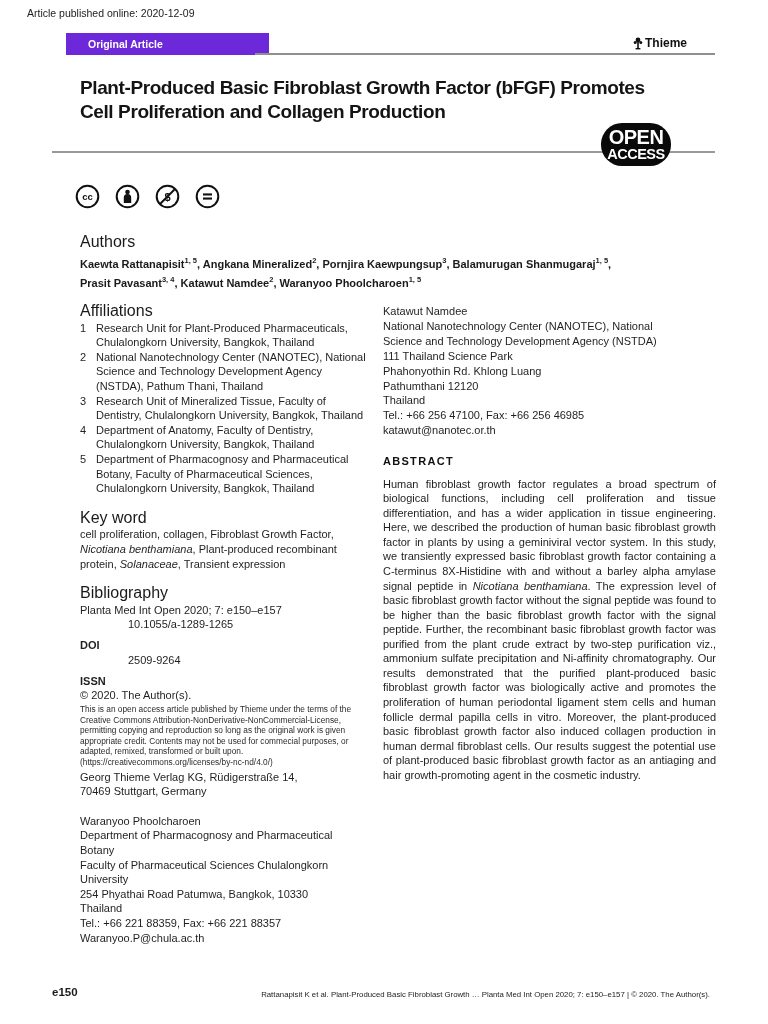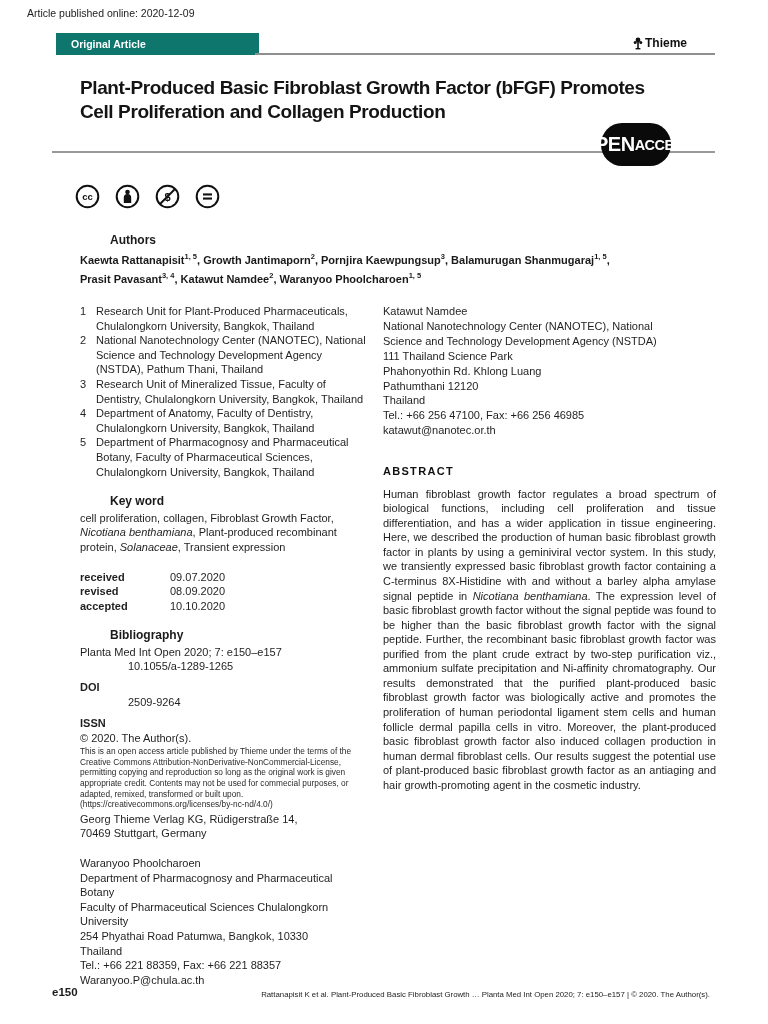--- a/index.html
+++ b/index.html
@@ -13,55 +13,55 @@
   }
   .page { position: absolute; inset: 0; background: #fff; }
 
   .online-date {
     position: absolute; left: 27px; top: 7px;
     font-size: 10.5px; color: #222;
   }
 
   .header-bar { position: absolute; left: 52px; top: 33px; width: 663px; height: 22px; }
   .section-tab {
-    position: absolute; left: 4px; top: 0; width: 203px; height: 22px;
-    background: #0f766e; color: #ffffff;
+    position: absolute; left: 14px; top: 0; width: 203px; height: 22px;
+    background: #6d28d9; color: #ffffff;
     font-size: 10.5px; font-weight: bold;
-    line-height: 22px; padding-left: 15px;
+    line-height: 22px; padding-left: 22px;
   }
   .header-rule {
     position: absolute; left: 203px; right: 0; bottom: 0; height: 2.5px;
     background: #8f8f8f;
   }
   .brand { position: absolute; right: 28px; bottom: 5px; font-size: 12px; font-weight: bold; color: #111; display: flex; align-items: center; gap: 2px; }
   .brand svg { display: block; }
 
   .article-title {
     position: absolute; left: 80px; top: 76px; width: 590px;
     font-size: 19px; font-weight: bold; line-height: 23.5px;
     letter-spacing: -0.4px; color: #141414;
     white-space: pre-line;
   }
 
   .mid-rule { position: absolute; left: 52px; top: 151px; width: 663px; height: 2px; background: #999; z-index: 1; }
 
   .oa-badge {
     position: absolute; left: 601px; top: 123px; width: 70px; height: 43px;
     background: #0a0a0a; border-radius: 21px; z-index: 2;
-    display: flex; flex-direction: row; align-items: center; justify-content: center;
+    display: flex; flex-direction: column; align-items: center; justify-content: center;
     color: #fff; font-weight: bold; letter-spacing: -0.5px;
   }
   .oa-line1 { font-size: 20px; line-height: 19px; }
   .oa-line2 { font-size: 14.5px; line-height: 14px; }
 
   .cc-row { position: absolute; left: 75px; top: 184px; display: flex; gap: 15px; }
   .cc-row svg { display: block; }
 
   .authors-block { position: absolute; left: 80px; top: 233px; width: 600px; font-size: 11px; }
-  .block-heading { font-weight: bold; font-size: 12px; margin-bottom: 2px; color: #1a1a1a; margin-left: 30px; }
+  .block-heading { font-weight: normal; font-size: 16px; margin-bottom: 2px; color: #1a1a1a; }
   .author-line { font-weight: bold; line-height: 15.5px; color: #1a1a1a; }
   .author-line sup, .rich sup { font-size: 7.5px; }
 
   .col { position: absolute; top: 304px; font-size: 11px; line-height: 14.6px; color: #1f1f1f; }
   .col-left  { left: 80px;  width: 287px; }
   .col-right { left: 383px; width: 333px; }
 
   .section { margin-bottom: 15px; }
   .aff-item { display: flex; }
   .aff-num { width: 16px; flex: 0 0 16px; }
@@ -71,21 +71,21 @@
   .hist-label { width: 90px; font-weight: bold; }
 
   .bib-line { }
   .bib-kv { display: flex; }
   .bib-k { width: 48px; font-weight: bold; margin-top: 21px; }
   .license-small { font-size: 8.3px; line-height: 10.6px; color: #2a2a2a; margin: 1px 0 2px 0; }
   .pre { white-space: pre-line; }
 
   .abstract-heading {
     font-weight: bold; letter-spacing: 1.3px; font-size: 11px;
-    margin-top: 26px; margin-bottom: 8px; color: #111;
+    margin-top: 16px; margin-bottom: 8px; color: #111;
   }
   .abstract-text { text-align: justify; line-height: 14.55px; }
 
   .footer-page { position: absolute; left: 52px; top: 986px; font-size: 11.5px; font-weight: bold; }
   .footer-cite { position: absolute; left: 250px; top: 990px; width: 460px; text-align: right; font-size: 7.8px; color: #222; }
 </style>
 </head>
 <body>
 
 <div class="page">
@@ -144,27 +144,28 @@
       <svg width="25" height="25" viewBox="0 0 25 25">
         <circle cx="12.5" cy="12.5" r="10.8" fill="none" stroke="#111" stroke-width="2"></circle>
         <rect x="8" y="9.4" width="9" height="2.1" fill="#111"></rect>
         <rect x="8" y="13.5" width="9" height="2.1" fill="#111"></rect>
       </svg>
     </span>
   </div>
 
   <div class="authors-block">
     <div class="block-heading">Authors</div>
-    <div class="author-line rich"><span>Kaewta Rattanapisit</span><sup>1, 5</sup><span>, Growth Jantimaporn</span><sup>2</sup><span>, Pornjira Kaewpungsup</span><sup>3</sup><span>, Balamurugan Shanmugaraj</span><sup>1, 5</sup><span>,</span></div>
+    <div class="author-line rich"><span>Kaewta Rattanapisit</span><sup>1, 5</sup><span>, Angkana Mineralized</span><sup>2</sup><span>, Pornjira Kaewpungsup</span><sup>3</sup><span>, Balamurugan Shanmugaraj</span><sup>1, 5</sup><span>,</span></div>
     <div class="author-line rich"><span>Prasit Pavasant</span><sup>3, 4</sup><span>, Katawut Namdee</span><sup>2</sup><span>, Waranyoo Phoolcharoen</span><sup>1, 5</sup></div>
   </div>
 
   <div class="col col-left">
 
     <div class="section">
+      <div class="block-heading">Affiliations</div>
       <div class="aff-item">
         <span class="aff-num">1</span>
         <span class="aff-text">Research Unit for Plant-Produced Pharmaceuticals, Chulalongkorn University, Bangkok, Thailand</span>
       </div>
       <div class="aff-item">
         <span class="aff-num">2</span>
         <span class="aff-text">National Nanotechnology Center (NANOTEC), National Science and Technology Development Agency (NSTDA), Pathum Thani, Thailand</span>
       </div>
       <div class="aff-item">
         <span class="aff-num">3</span>
@@ -178,34 +179,20 @@
         <span class="aff-num">5</span>
         <span class="aff-text">Department of Pharmacognosy and Pharmaceutical Botany, Faculty of Pharmaceutical Sciences, Chulalongkorn University, Bangkok, Thailand</span>
       </div>
     </div>
 
     <div class="section">
       <div class="block-heading">Key word</div>
       <div class="rich"><span>cell proliferation, collagen, Fibroblast Growth Factor, </span><i>Nicotiana benthamiana</i><span>, Plant-produced recombinant protein, </span><i>Solanaceae</i><span>, Transient expression</span></div>
     </div>
 
-    <div class="section">
-      <div class="hist-row">
-        <span class="hist-label">received</span>
-        <span>09.07.2020</span>
-      </div>
-      <div class="hist-row">
-        <span class="hist-label">revised</span>
-        <span>08.09.2020</span>
-      </div>
-      <div class="hist-row">
-        <span class="hist-label">accepted</span>
-        <span>10.10.2020</span>
-      </div>
-    </div>
 
     <div class="section">
       <div class="block-heading">Bibliography</div>
       <div class="bib-line">Planta Med Int Open 2020; 7: e150–e157</div>
       <div class="bib-kv">
         <span class="bib-k">DOI</span>
         <span>10.1055/a-1289-1265</span>
       </div>
       <div class="bib-kv">
         <span class="bib-k">ISSN</span>

